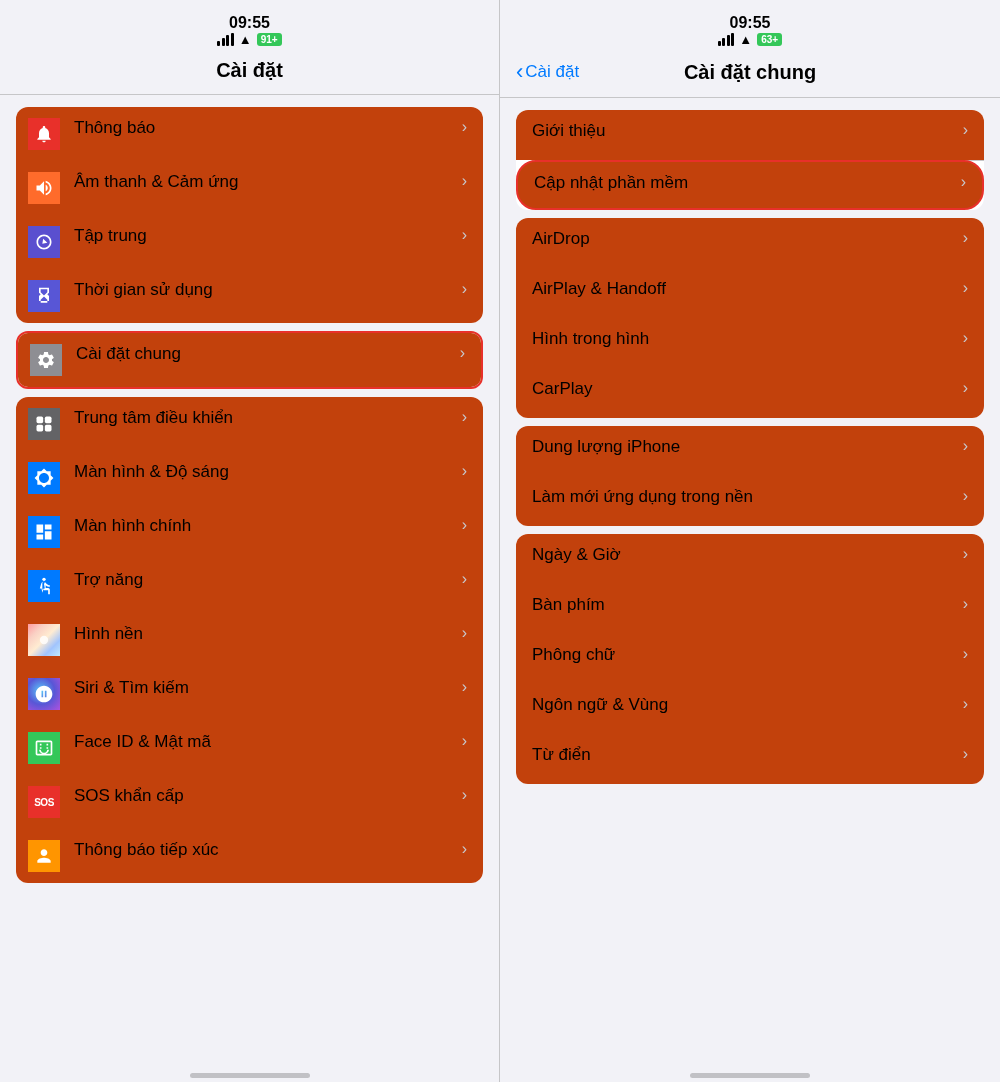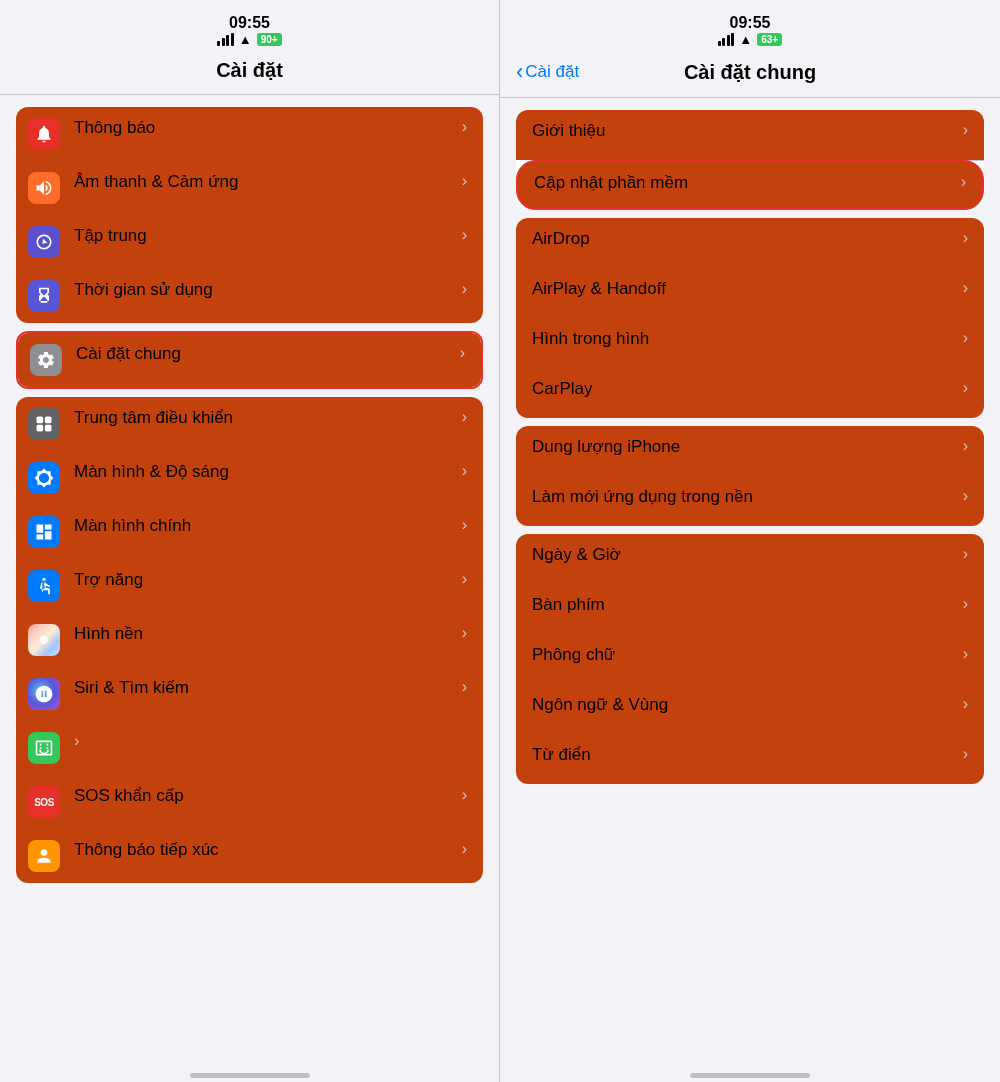--- a/index.html
+++ b/index.html
@@ -130,21 +130,21 @@
       height: 0.5px;
       background: #c6c6c8;
     }
     .list-item.no-icon:not(:last-child)::after {
       left: 16px;
     }
 
     .item-icon {
       width: 32px;
       height: 32px;
-      border-radius: 8px;
+      border-radius: 0;
       display: flex;
       align-items: center;
       justify-content: center;
       margin-right: 14px;
       flex-shrink: 0;
     }
     .item-icon svg {
       width: 20px;
       height: 20px;
       fill: #fff;
@@ -244,21 +244,21 @@
   <div class="status-bar">
     <span class="status-time">09:55</span>
     <div class="status-icons">
       <div class="signal-icon">
         <span></span>
           <span></span>
           <span></span>
           <span></span>
       </div>
       <span class="wifi-icon">▲</span>
-      <span class="battery-badge">90+</span>
+      <span class="battery-badge">91+</span>
     </div>
   </div>
 
   <div class="nav-header">
     <span class="nav-header-title">Cài đặt</span>
   </div>
   <div class="divider"></div>
 
   <div class="scroll-area">
 
@@ -371,20 +371,21 @@
         </div>
         <span class="item-label">Siri &amp; Tìm kiếm</span>
         <span class="chevron">›</span>
       </div>
       <div class="list-item">
         <div class="item-icon" style="background:#34c759">
           <svg viewBox="0 0 24 24">
               <path d="M9 9H7V7h2v2zm8 0h-2V7h2v2zm-4 9c-2.67 0-4.78-1.58-5-4H6c.25 3.1 2.8 5 6 5s5.75-1.9 6-5h-2c-.22 2.42-2.33 4-5 4zm-4-5H7v-2h2v2zm8 0h-2v-2h2v2zM20 3H4C2.9 3 2 3.9 2 5v14c0 1.1.9 2 2 2h16c1.1 0 2-.9 2-2V5c0-1.1-.9-2-2-2zm0 16H4V5h16v14z"></path>
             </svg>
         </div>
+        <span class="item-label">Face ID &amp; Mật mã</span>
         <span class="chevron">›</span>
       </div>
       <div class="list-item">
         <div class="item-icon icon-sos">
           <span style="color:#fff;font-size:10px;font-weight:900;letter-spacing:-0.5px">SOS</span>
         </div>
         <span class="item-label">SOS khẩn cấp</span>
         <span class="chevron">›</span>
       </div>
       <div class="list-item">

